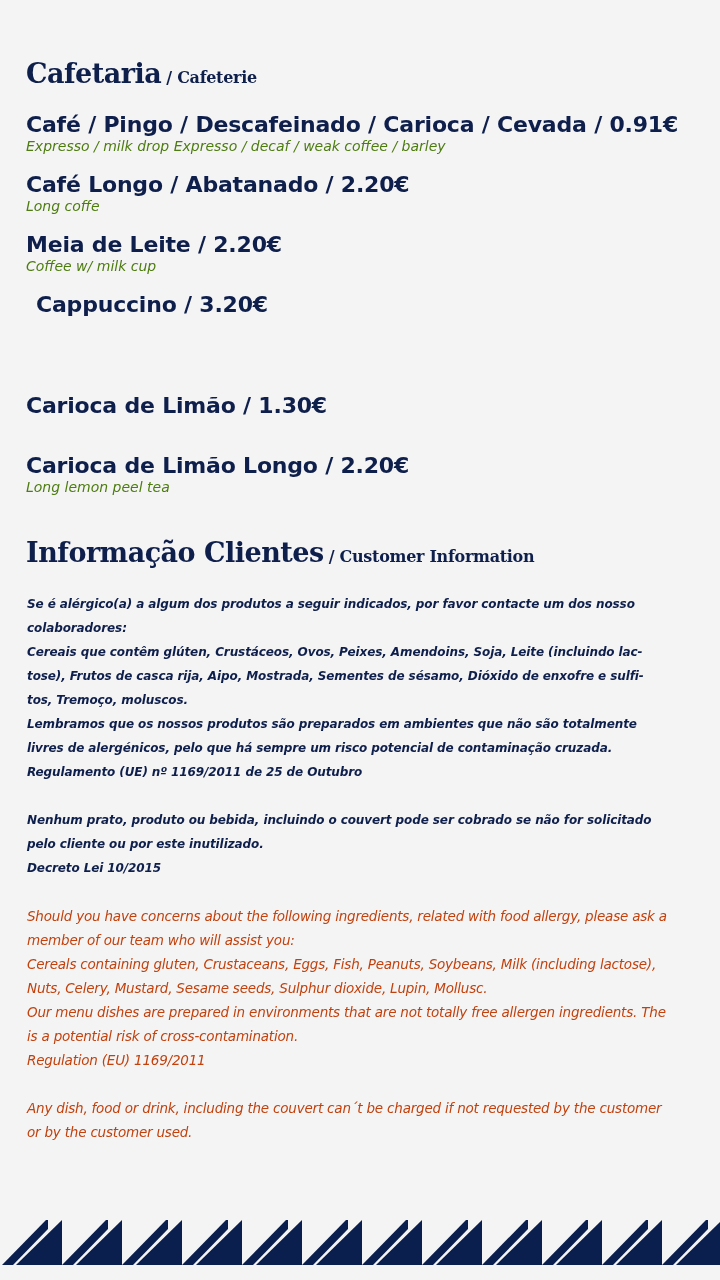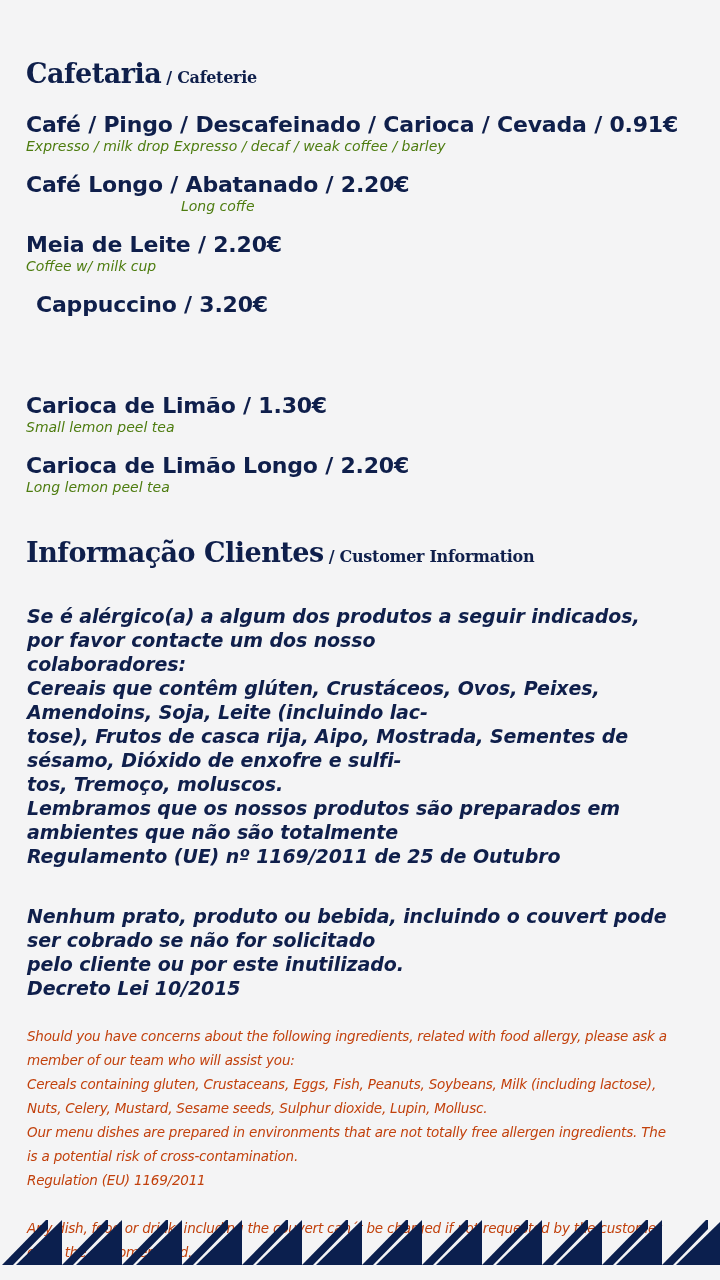--- a/index.html
+++ b/index.html
@@ -30,74 +30,74 @@
   .item .desc {
     font-family: "DejaVu Sans", sans-serif;
     font-style: italic; font-size: 14px; line-height: 16px;
     color: #4d7c0f; margin-top: 0px;
   }
 
   .info {
     position: absolute; left: 27px; width: 640px;
     font-size: 14px; line-height: 24px; color: #0f1f4b;
   }
-  .info .pt { font-weight: bold; font-style: italic; font-family: "DejaVu Sans", sans-serif; font-size: 19px; letter-spacing: -0.1px; margin-top: 12px; }
+  .info .pt { font-weight: bold; font-style: italic; font-family: "DejaVu Sans", sans-serif; font-size: 12px; letter-spacing: -0.1px; }
   .info .en { font-style: italic; font-family: "DejaVu Sans", sans-serif; font-size: 13.5px; color: #c2410c; letter-spacing: -0.2px; }
   .info p { margin: 0; }
   .info .gap { height: 24px; }
 
   .band { position: absolute; left: 0; top: 1215px; width: 720px; height: 55px; }
 </style>
 </head>
 <body>
 
 <div class="page">
 
   <div class="section-title" style="top:58px;">
     <span class="main">Cafetaria</span>
     <span class="sub">/ Cafeterie</span>
   </div>
 
   <div class="item" style="top:112px;">
     <div class="name">Café / Pingo / Descafeinado / Carioca / Cevada / 0.91€</div>
     <div class="desc">Expresso / milk drop Expresso / decaf / weak coffee / barley</div>
   </div>
-  <div class="item" style="top:172px;text-align:center;">
+  <div class="item" style="top:172px;">
     <div class="name">Café Longo / Abatanado  / 2.20€</div>
     <div class="desc">Long coffe</div>
   </div>
   <div class="item" style="top:232px;">
     <div class="name">Meia de Leite / 2.20€</div>
     <div class="desc">Coffee w/ milk cup</div>
   </div>
   <div class="item" style="top:292px;margin-left:10px;">
     <div class="name">Cappuccino / 3.20€</div>
   </div>
   <div class="item" style="top:393px;">
     <div class="name">Carioca de Limão  / 1.30€</div>
-    <div class="desc">Small lemon peel tea</div>
   </div>
   <div class="item" style="top:453px;">
     <div class="name">Carioca de Limão Longo / 2.20€</div>
     <div class="desc">Long lemon peel tea</div>
   </div>
 
   <div class="section-title" style="top:537px;">
     <span class="main">Informação Clientes</span>
     <span class="sub">/ Customer Information</span>
   </div>
 
   <div class="info" style="top:592px;">
     <div class="pt">
       <p>Se é alérgico(a) a algum dos produtos a seguir indicados, por favor contacte um dos nosso</p>
       <p>colaboradores:</p>
       <p>Cereais que contêm glúten, Crustáceos, Ovos, Peixes, Amendoins, Soja, Leite (incluindo lac-</p>
       <p>tose), Frutos de casca rija, Aipo, Mostrada, Sementes de sésamo, Dióxido de enxofre e sulfi-</p>
       <p>tos, Tremoço, moluscos.</p>
       <p>Lembramos que os nossos produtos são preparados em ambientes que não são totalmente</p>
+      <p>livres de alergénicos, pelo que há sempre um risco potencial de contaminação cruzada.</p>
       <p>Regulamento (UE) nº 1169/2011 de 25 de Outubro</p>
     </div>
     <div class="gap"></div>
     <div class="pt">
       <p>Nenhum prato, produto ou bebida, incluindo o couvert pode ser cobrado se não for solicitado</p>
       <p>pelo cliente ou por este inutilizado.</p>
       <p>Decreto Lei 10/2015</p>
     </div>
     <div class="gap"></div>
     <div class="en">

